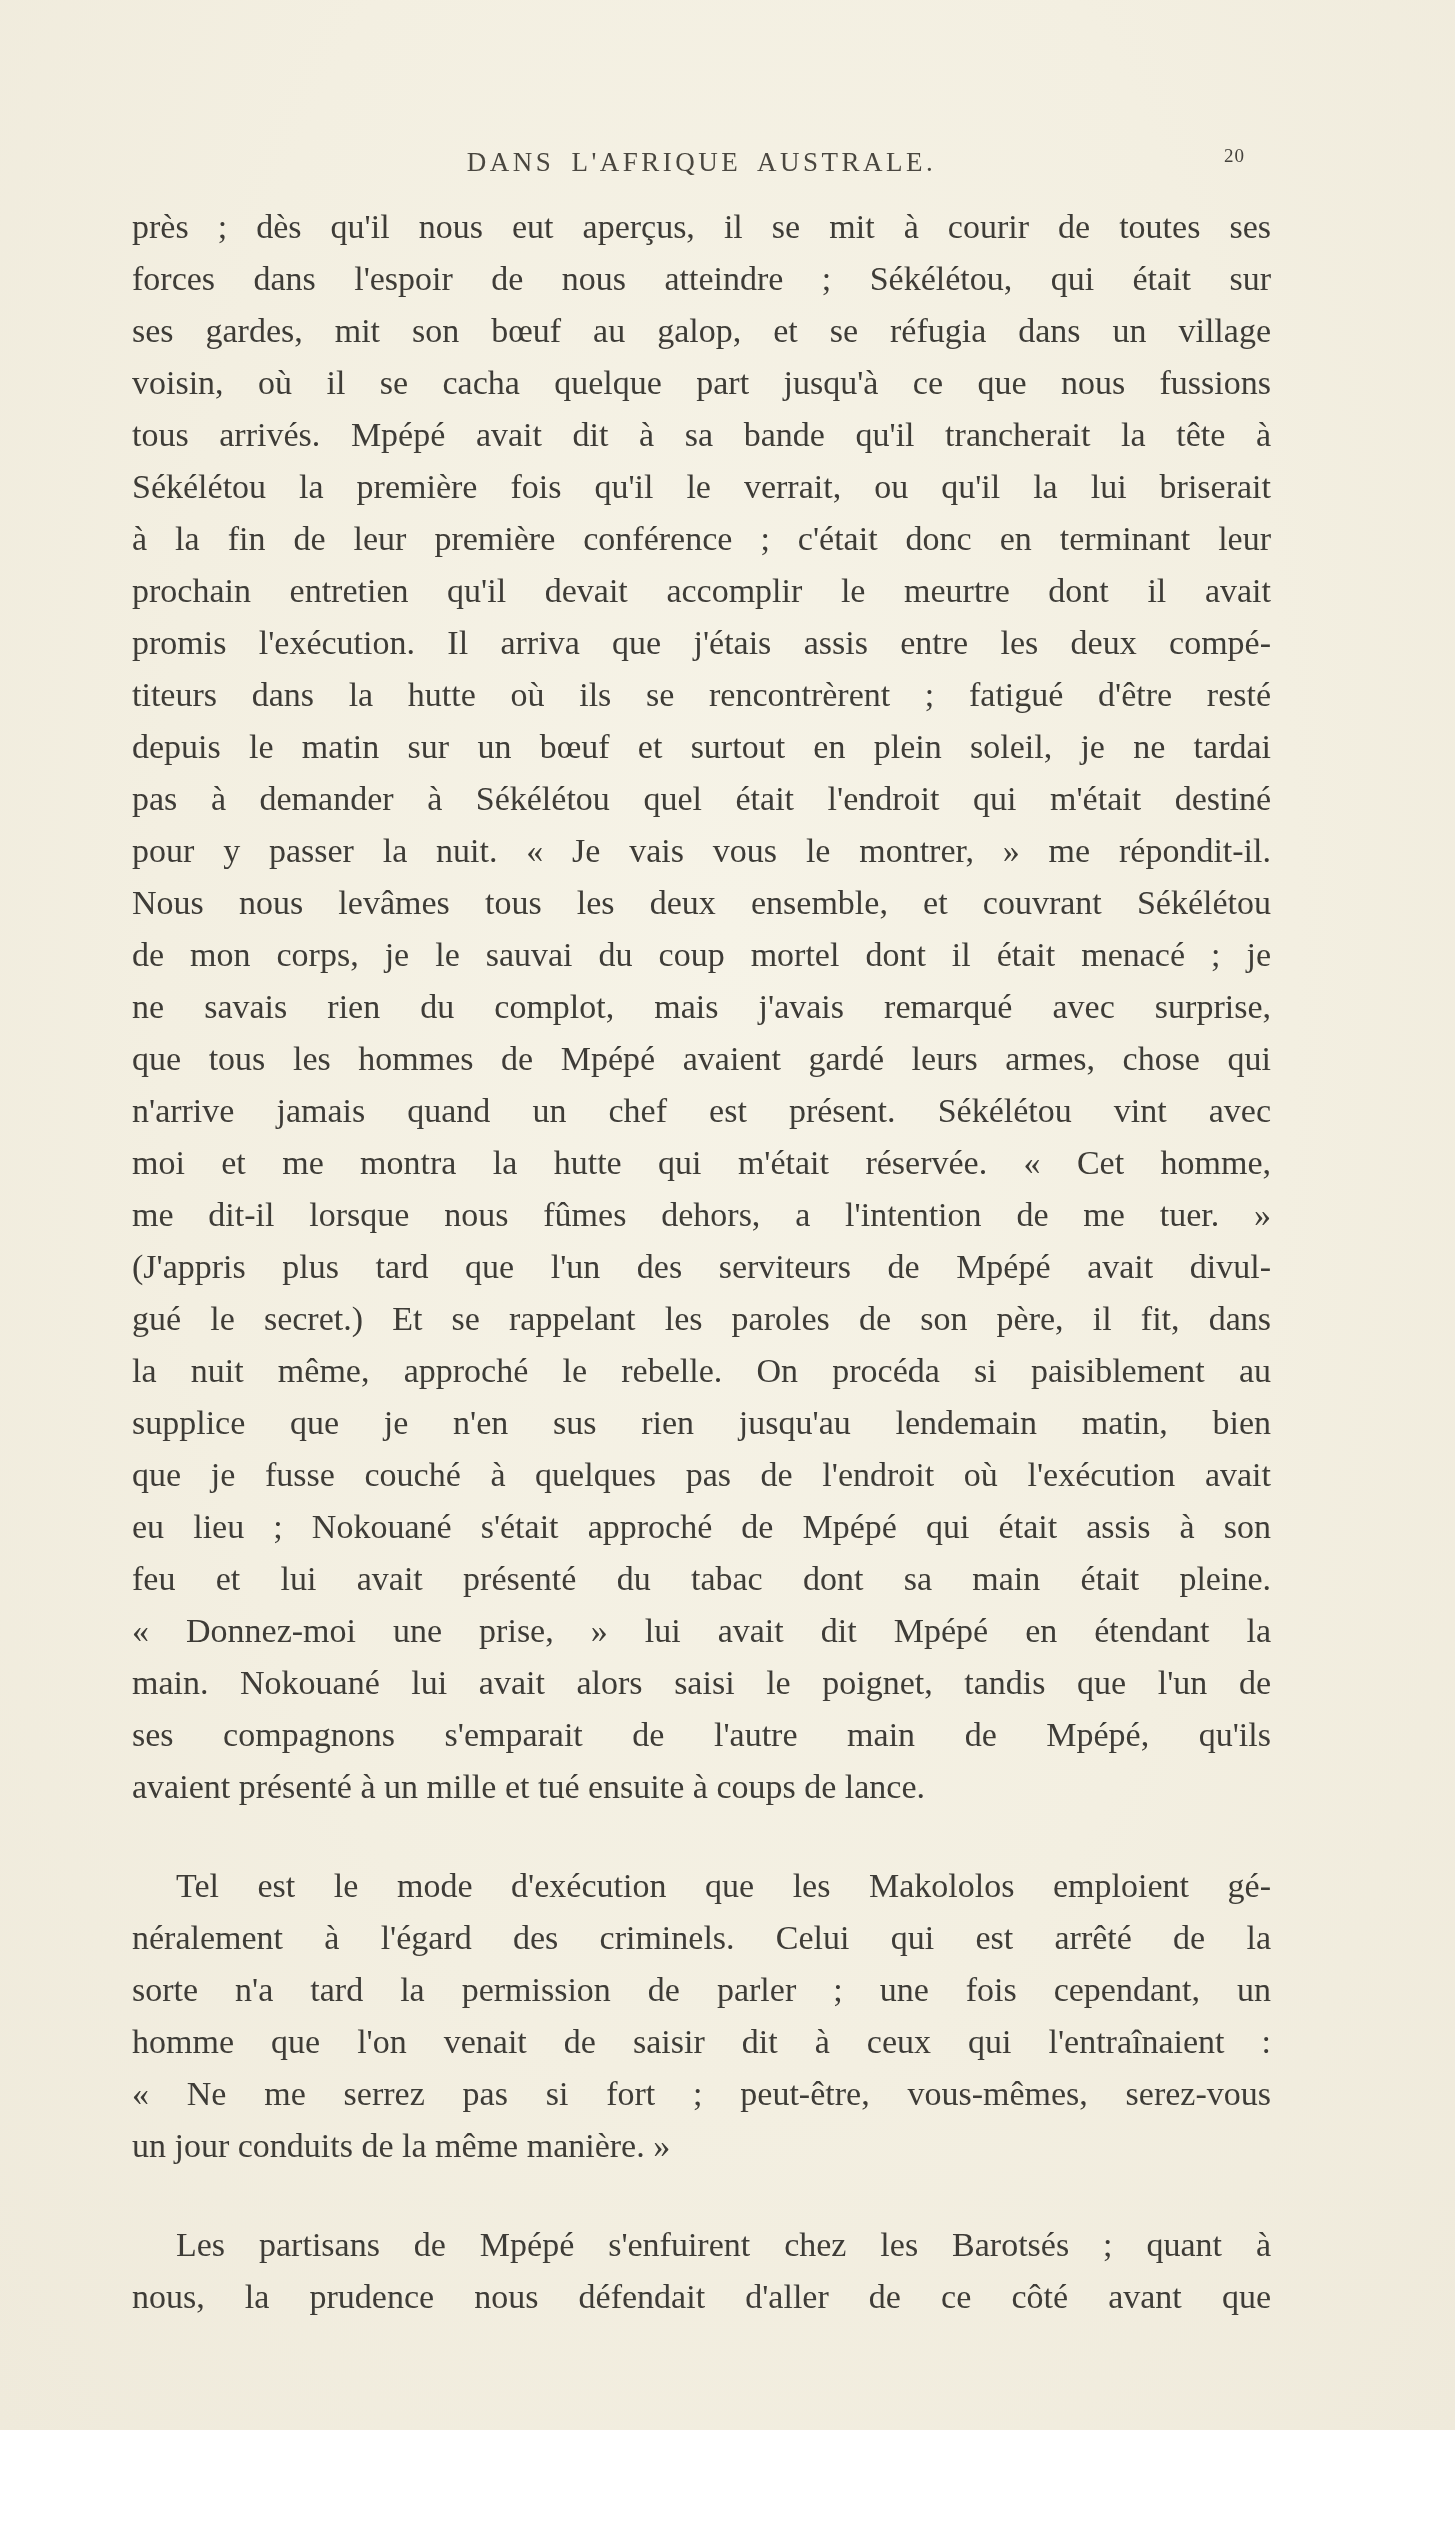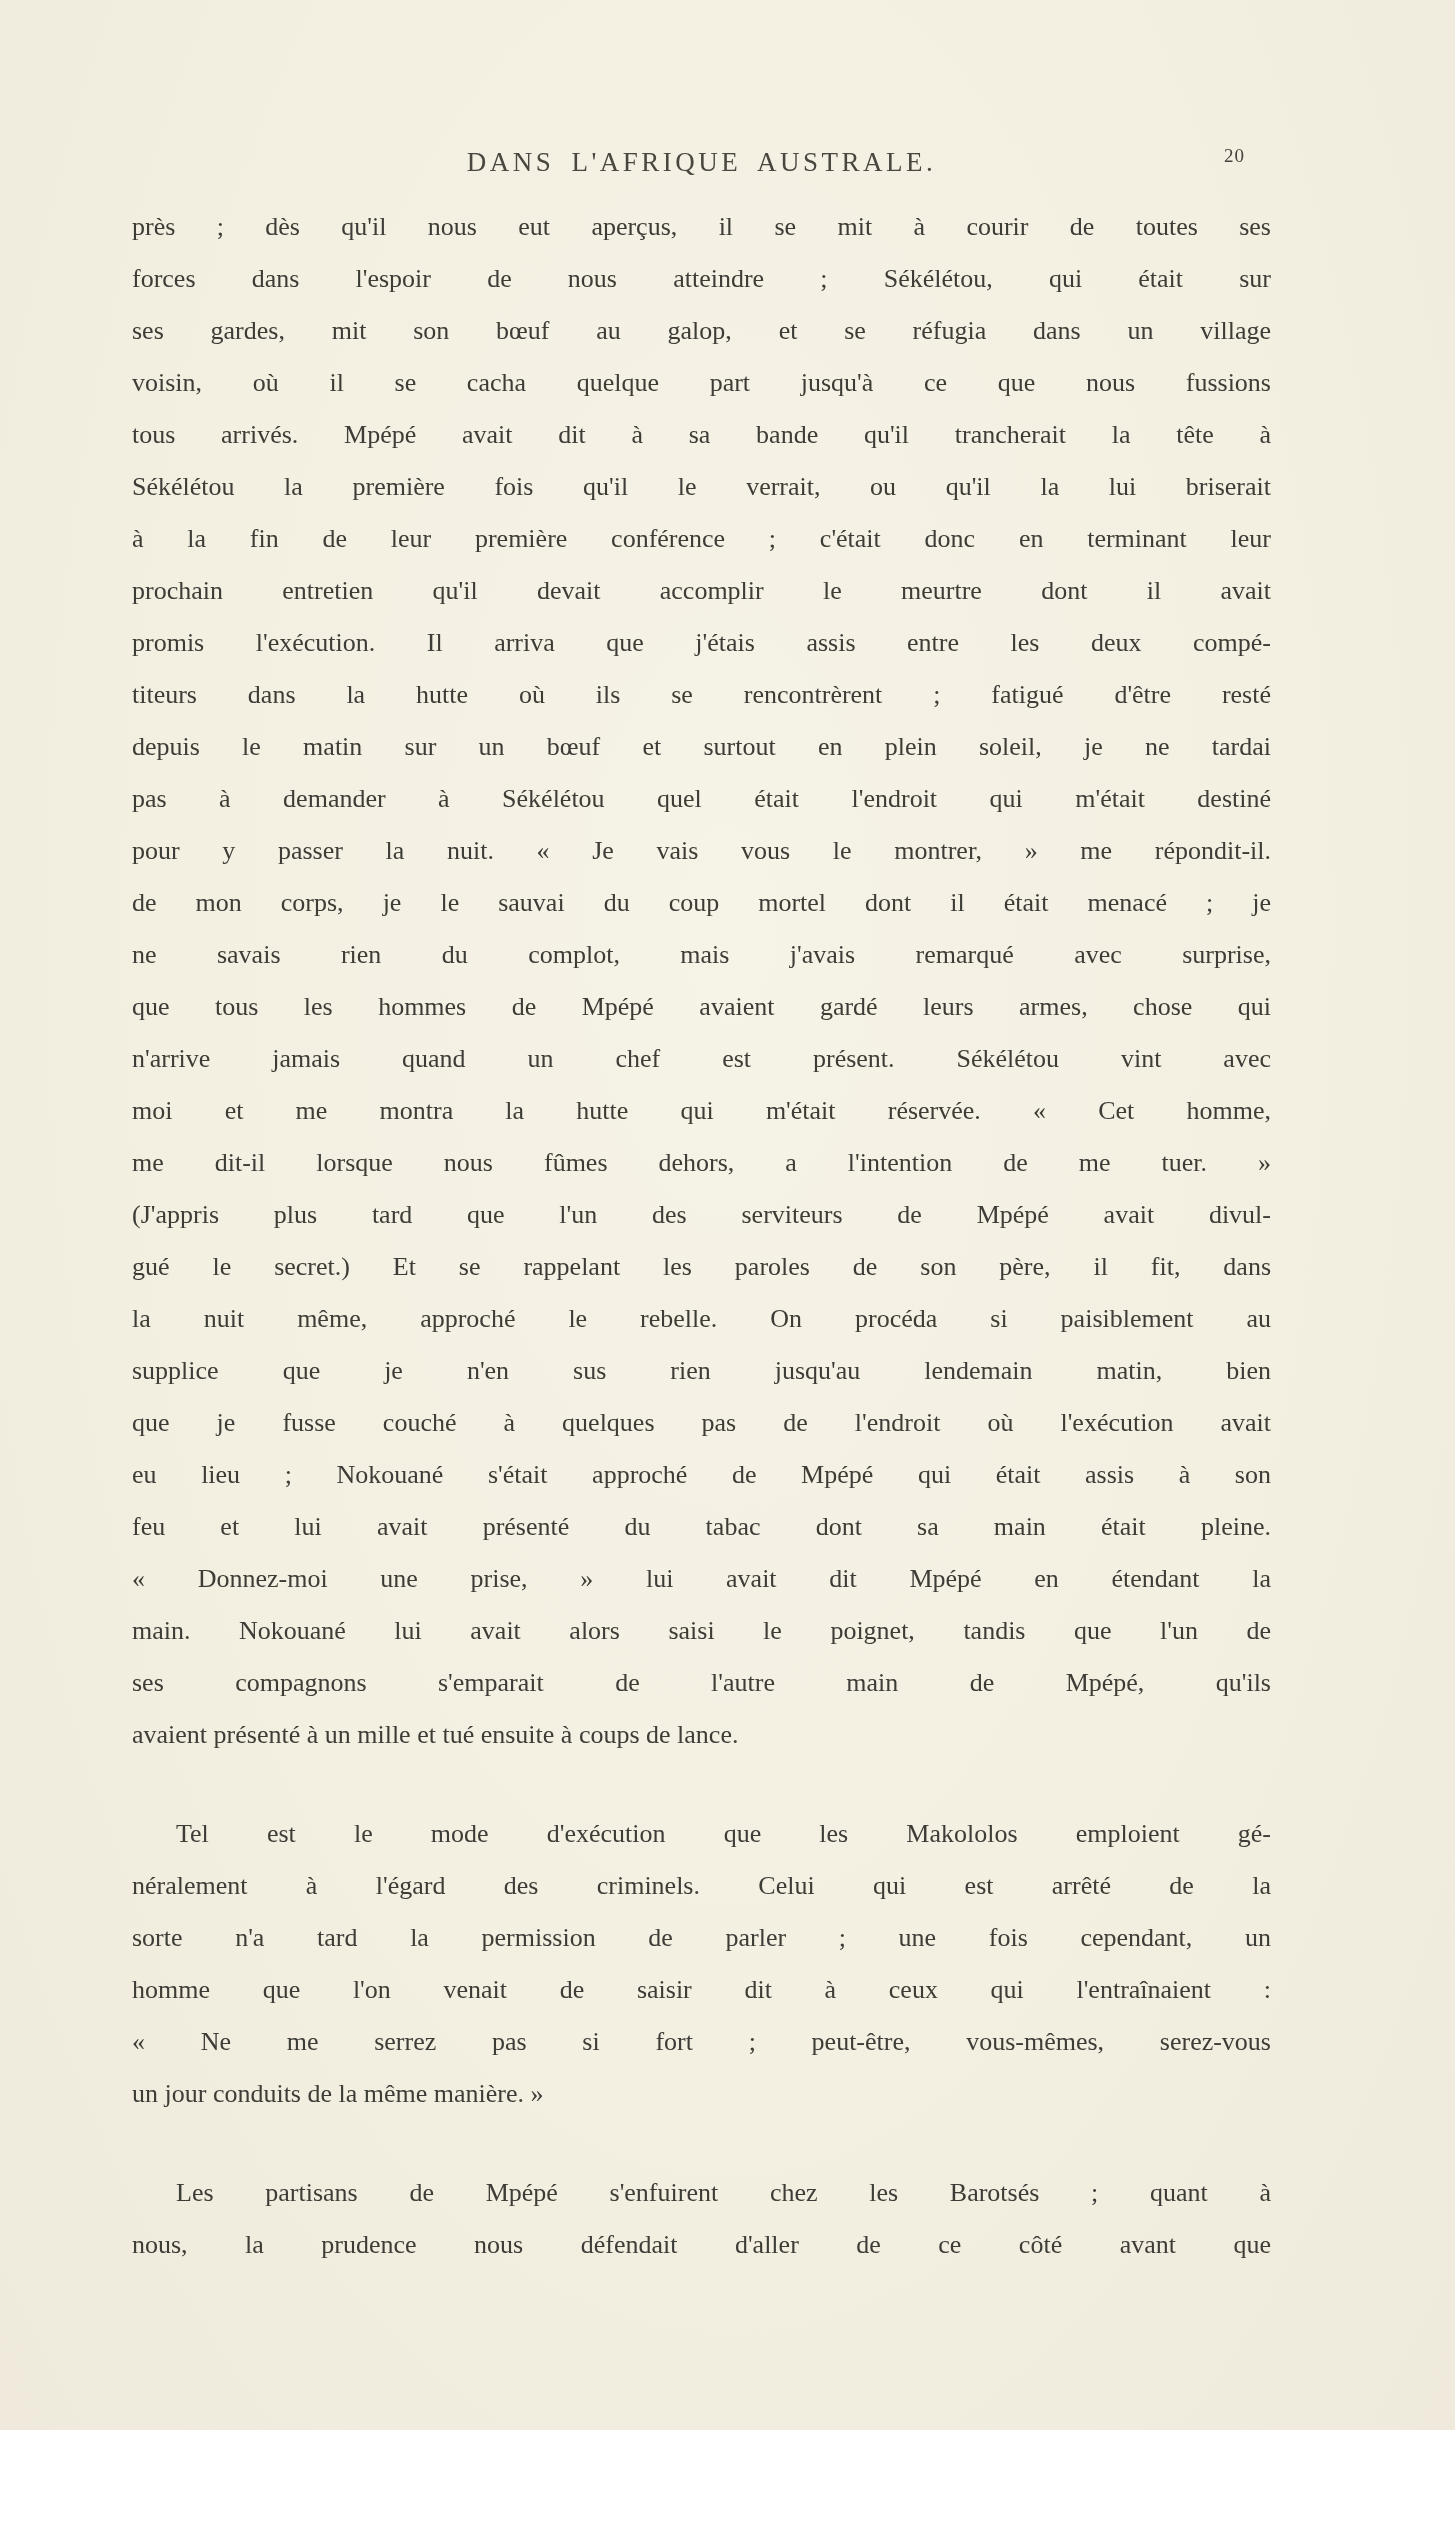--- a/index.html
+++ b/index.html
@@ -32,21 +32,21 @@
   .page-number {
     position: absolute;
     right: 26px;
     top: -2px;
     font-size: 19px;
     letter-spacing: 1px;
     color: #45423c;
   }
   .body {
     margin-top: 12px;
-    font-size: 26px;
+    font-size: 34px;
     line-height: 52px;
     color: #3e3c37;
   }
   .line {
     text-align: justify;
     text-align-last: justify;
     white-space: normal;
   }
   .line.last-left {
     text-align-last: left;
@@ -73,20 +73,21 @@
           <div class="line">voisin, où il se cacha quelque part jusqu'à ce que nous fussions</div>
           <div class="line">tous arrivés. Mpépé avait dit à sa bande qu'il trancherait la tête à</div>
           <div class="line">Sékélétou la première fois qu'il le verrait, ou qu'il la lui briserait</div>
           <div class="line">à la fin de leur première conférence ; c'était donc en terminant leur</div>
           <div class="line">prochain entretien qu'il devait accomplir le meurtre dont il avait</div>
           <div class="line">promis l'exécution. Il arriva que j'étais assis entre les deux compé-</div>
           <div class="line">titeurs dans la hutte où ils se rencontrèrent ; fatigué d'être resté</div>
           <div class="line">depuis le matin sur un bœuf et surtout en plein soleil, je ne tardai</div>
           <div class="line">pas à demander à Sékélétou quel était l'endroit qui m'était destiné</div>
           <div class="line">pour y passer la nuit. « Je vais vous le montrer, » me répondit-il.</div>
+          <div class="line">Nous nous levâmes tous les deux ensemble, et couvrant Sékélétou</div>
           <div class="line">de mon corps, je le sauvai du coup mortel dont il était menacé ; je</div>
           <div class="line">ne savais rien du complot, mais j'avais remarqué avec surprise,</div>
           <div class="line">que tous les hommes de Mpépé avaient gardé leurs armes, chose qui</div>
           <div class="line">n'arrive jamais quand un chef est présent. Sékélétou vint avec</div>
           <div class="line">moi et me montra la hutte qui m'était réservée. « Cet homme,</div>
           <div class="line">me dit-il lorsque nous fûmes dehors, a l'intention de me tuer. »</div>
           <div class="line">(J'appris plus tard que l'un des serviteurs de Mpépé avait divul-</div>
           <div class="line">gué le secret.) Et se rappelant les paroles de son père, il fit, dans</div>
           <div class="line">la nuit même, approché le rebelle. On procéda si paisiblement au</div>
           <div class="line">supplice que je n'en sus rien jusqu'au lendemain matin, bien</div>

